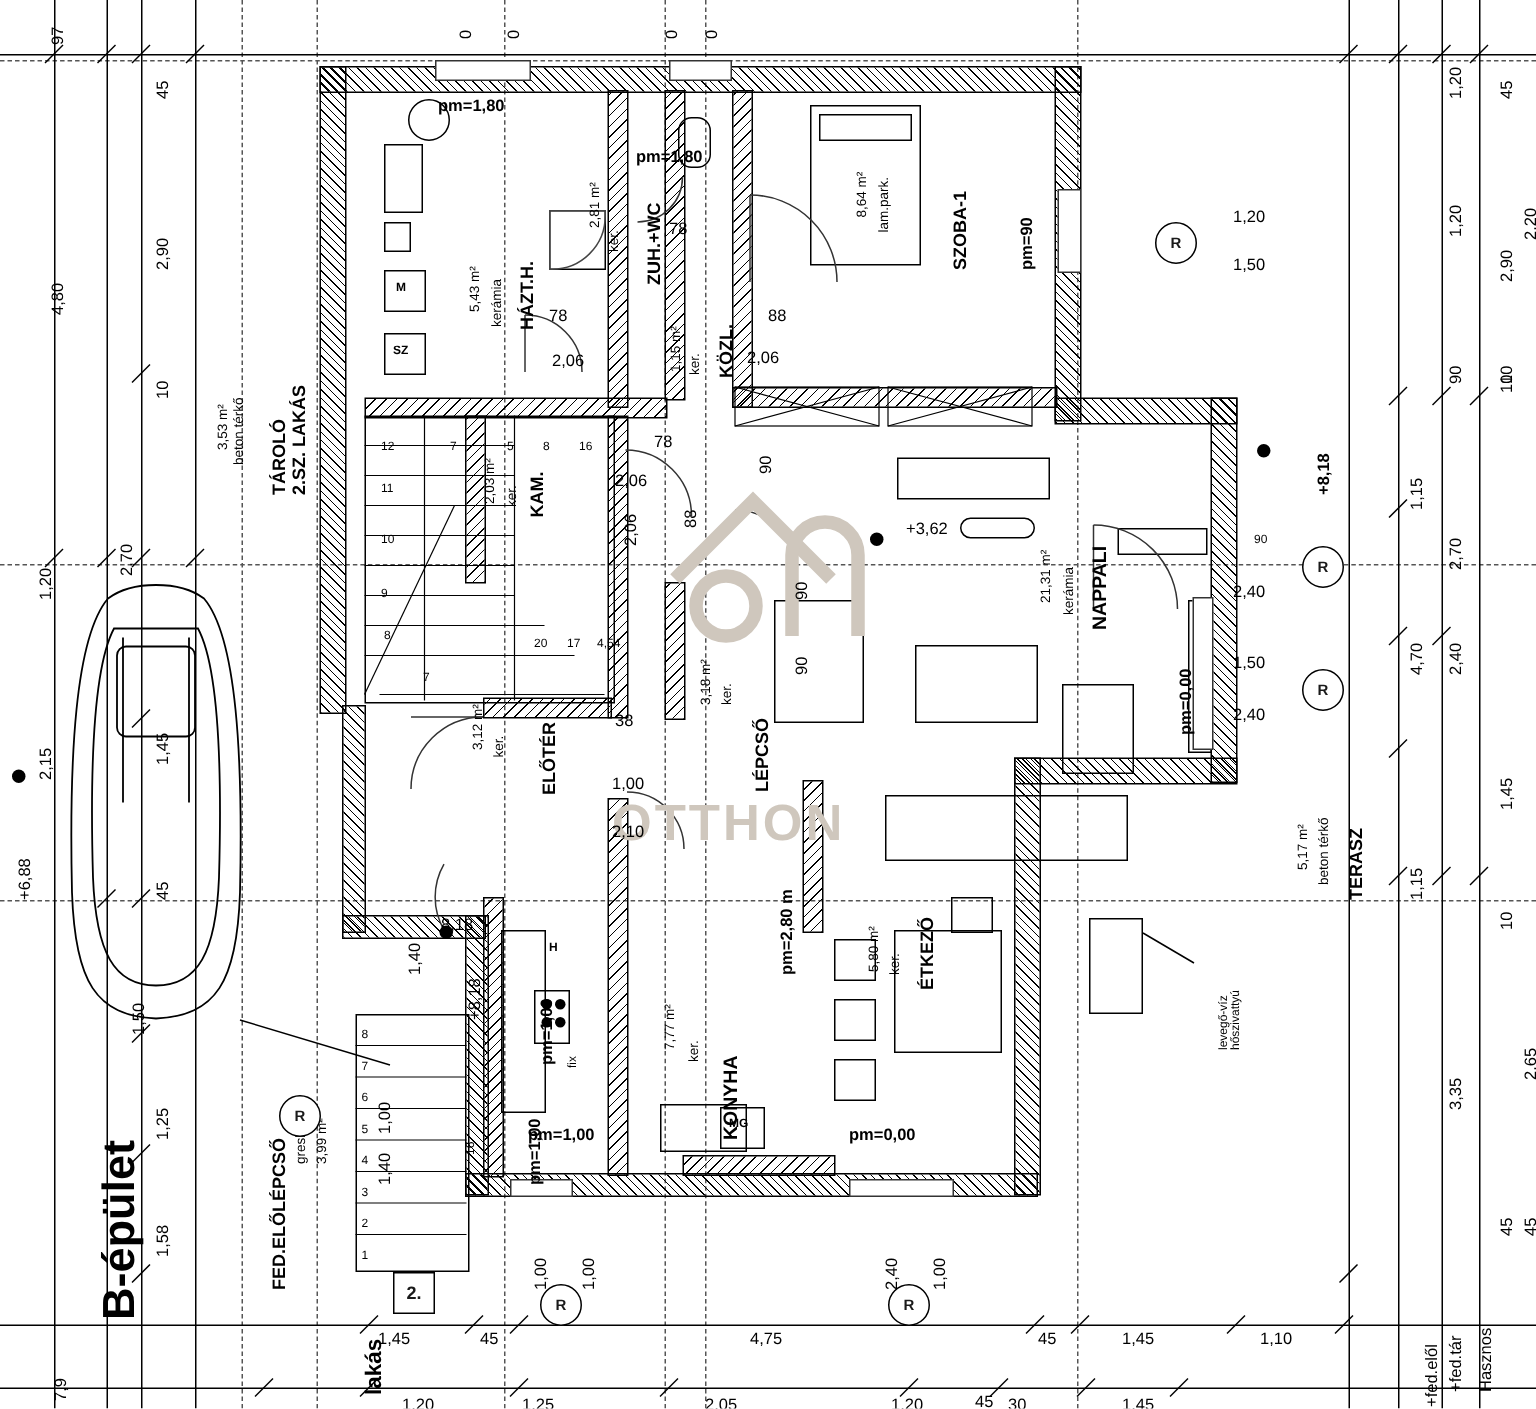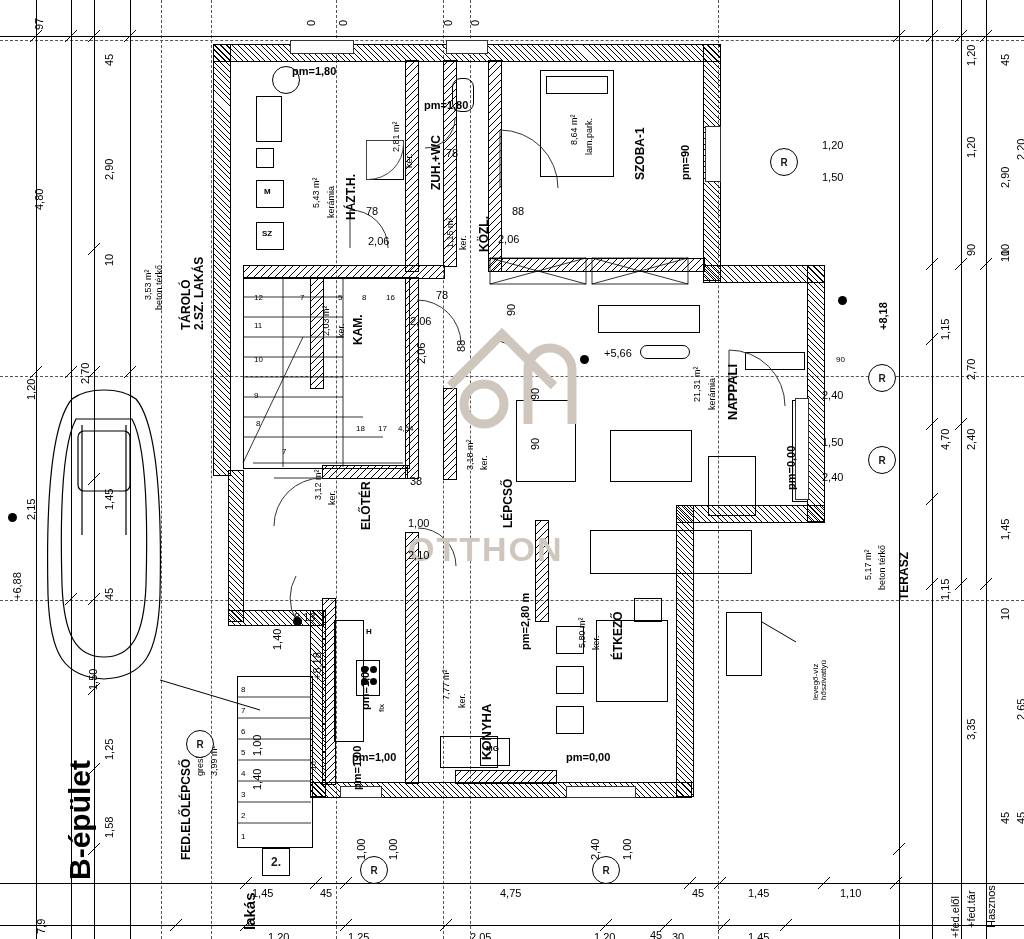--- a/index.html
+++ b/index.html
@@ -327,21 +327,21 @@
 
   <div class="t v t8" style="left:812px;top:700px;">levegő-víz
 hőszivattyú</div>
   <div class="t t8 b" style="left:486px;top:745px;">MG</div>
   <div class="t t8 b" style="left:264px;top:188px;">M</div>
   <div class="t t8 b" style="left:262px;top:230px;">SZ</div>
   <div class="t t8 b" style="left:366px;top:628px;">H</div>
   <div class="t v t8" style="left:378px;top:712px;">fix</div>
 
   <div class="t v t11 b" style="left:878px;top:330px;">+8,18</div>
-  <div class="t t11" style="left:604px;top:348px;">+5,66</div>
+  <div class="t t11" style="left:604px;top:348px;">+3,62</div>
   <div class="t v t11" style="left:12px;top:600px;">+6,88</div>
   <div class="t v t11" style="left:312px;top:680px;">+8,18</div>
 
   <div class="t t11 b" style="left:292px;top:66px;">pm=1,80</div>
   <div class="t t11 b" style="left:424px;top:100px;">pm=1,80</div>
   <div class="t v t11 b" style="left:680px;top:180px;">pm=90</div>
   <div class="t v t11 b" style="left:786px;top:490px;">pm=0,00</div>
   <div class="t v t11 b" style="left:520px;top:650px;">pm=2,80 m</div>
   <div class="t v t11 b" style="left:360px;top:710px;">pm=1,00</div>
   <div class="t v t11 b" style="left:352px;top:790px;">pm=1,00</div>
@@ -368,21 +368,21 @@
   <div class="t t11" style="left:408px;top:518px;">1,00</div>
   <div class="t t11" style="left:408px;top:550px;">2,10</div>
   <div class="t v t11" style="left:252px;top:756px;">1,00</div>
   <div class="t v t11" style="left:252px;top:790px;">1,40</div>
   <div class="t v t11" style="left:388px;top:860px;">1,00</div>
   <div class="t v t11" style="left:622px;top:860px;">1,00</div>
   <div class="t v t11" style="left:590px;top:860px;">2,40</div>
   <div class="t v t11" style="left:356px;top:860px;">1,00</div>
   <div class="t v t11" style="left:272px;top:650px;">1,40</div>
   <div class="t t11" style="left:410px;top:476px;">38</div>
-  <div class="t t8" style="left:356px;top:425px;">18</div>
+  <div class="t t8" style="left:356px;top:425px;">20</div>
   <div class="t t8" style="left:378px;top:425px;">17</div>
   <div class="t t8" style="left:398px;top:425px;">4,54</div>
   <div class="t t11" style="left:294px;top:612px;">8,18</div>
   <div class="t t8" style="left:836px;top:356px;">90</div>
 
   <div class="t t8 v" style="left:310px;top:770px;">16</div>
 
   <div class="t t8" style="left:241px;top:686px;">8</div>
   <div class="t t8" style="left:241px;top:707px;">7</div>
   <div class="t t8" style="left:241px;top:728px;">6</div>

